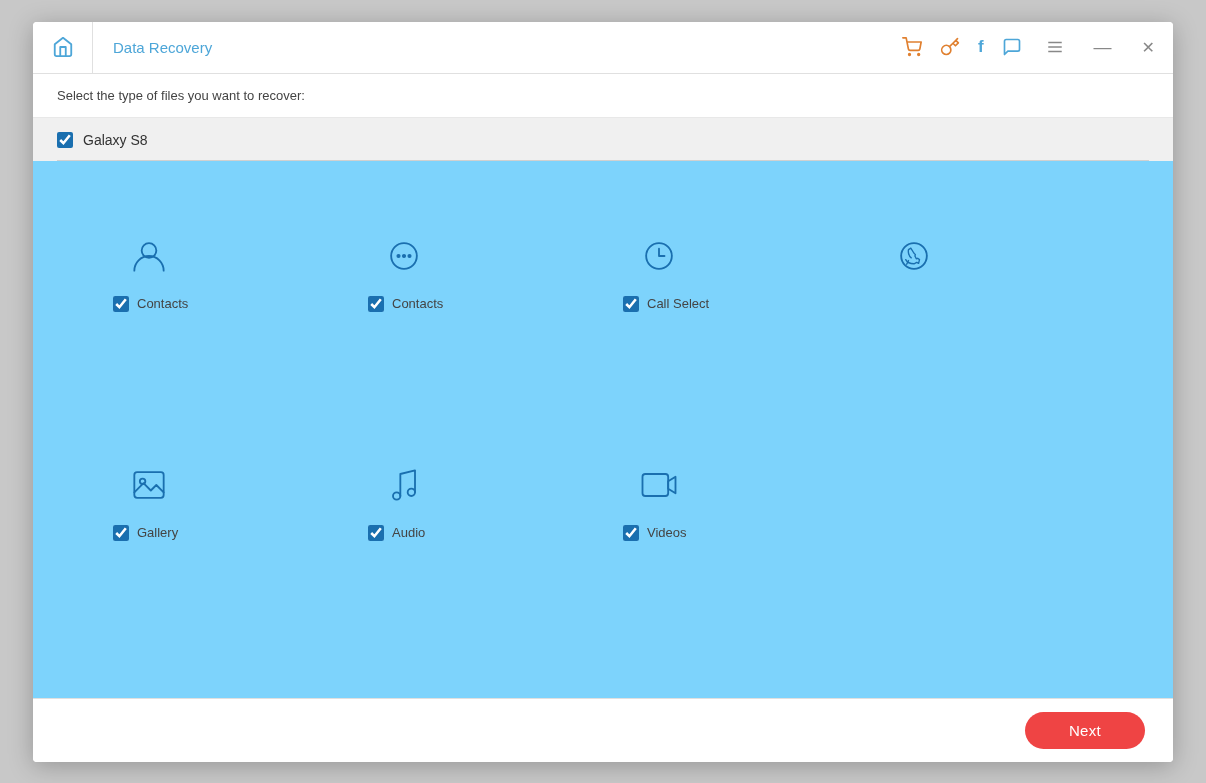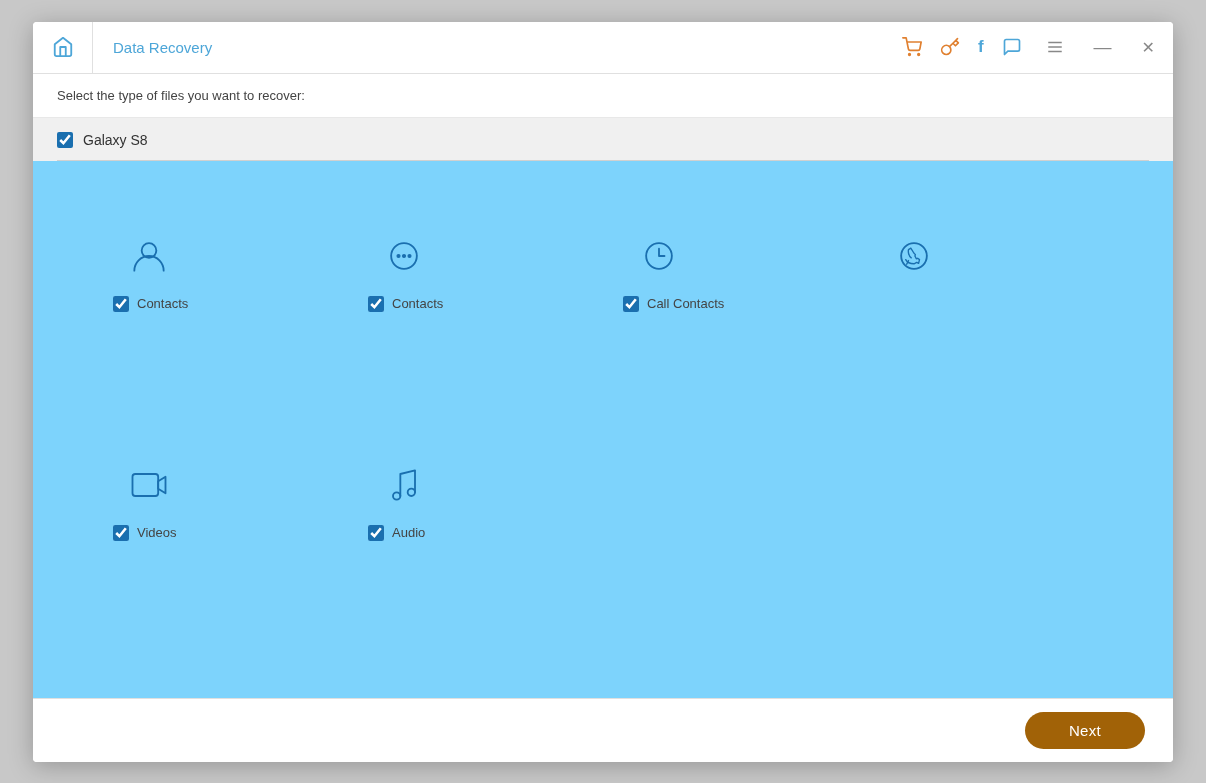--- a/index.html
+++ b/index.html
@@ -165,21 +165,21 @@
       height: 64px;
       background: #fff;
       border-top: 1px solid #e0e0e0;
       display: flex;
       align-items: center;
       justify-content: flex-end;
       padding: 0 28px;
       flex-shrink: 0;
     }
     .next-btn {
-      background: #a16207;
+      background: #ef4444;
       color: #fff;
       border: none;
       border-radius: 24px;
       padding: 10px 44px;
       font-size: 15px;
       cursor: pointer;
       font-weight: 500;
       letter-spacing: 0.3px;
     }
   </style>
@@ -279,59 +279,72 @@
 
       <div class="file-type-item">
         <div class="file-type-icon">
           <svg viewBox="0 0 48 48">
             <circle cx="24" cy="24" r="14" stroke="#1a6faf" stroke-width="2" fill="none"></circle>
             <polyline points="24,16 24,24 30,24" stroke="#1a6faf" stroke-width="2" fill="none" stroke-linecap="round" stroke-linejoin="round"></polyline>
           </svg>
         </div>
         <div class="file-type-checkbox-row">
           <input type="checkbox" class="file-type-checkbox" checked="" style="">
-          <span class="file-type-label">Call Contacts</span>
+          <span class="file-type-label">Call Select</span>
         </div>
       </div>
 
       <div class="file-type-item">
         <div class="file-type-icon">
           <svg viewBox="0 0 48 48">
             <circle cx="24" cy="24" r="14" stroke="#1a6faf" stroke-width="2" fill="none"></circle>
             <path d="M15 28c1 2 3.5 4.5 9 4.5l3-1.5 2 1 1-4-2-1.5-1.5.5-1.5-3 .5-1.5L24 21l-3.5-5.5L18 17c-.5 2 0 7 3 9" stroke="#1a6faf" stroke-width="1.5" fill="none" stroke-linecap="round" stroke-linejoin="round"></path>
             <path d="M16 33l2-4" stroke="#1a6faf" stroke-width="1.5" stroke-linecap="round"></path>
           </svg>
         </div>
       </div>
 
-
-      <div class="file-type-item">
-        <div class="file-type-icon">
-          <svg viewBox="0 0 48 48">
-            <rect x="6" y="12" width="28" height="24" rx="3" stroke="#1a6faf" stroke-width="2" fill="none"></rect>
-            <path d="M34 20l8-5v18l-8-5V20z" stroke="#1a6faf" stroke-width="2" fill="none" stroke-linecap="round" stroke-linejoin="round"></path>
-          </svg>
-        </div>
-        <div class="file-type-checkbox-row">
-          <input type="checkbox" class="file-type-checkbox" checked="" style="">
-          <span class="file-type-label">Videos</span>
+      <div class="file-type-item">
+        <div class="file-type-icon">
+          <svg viewBox="0 0 48 48">
+            <rect x="8" y="10" width="32" height="28" rx="3" stroke="#1a6faf" stroke-width="2" fill="none"></rect>
+            <path d="M8 32l10-10 8 8 6-6 8 8" stroke="#1a6faf" stroke-width="2" fill="none" stroke-linecap="round" stroke-linejoin="round"></path>
+            <circle cx="17" cy="20" r="3" stroke="#1a6faf" stroke-width="2" fill="none"></circle>
+          </svg>
+        </div>
+        <div class="file-type-checkbox-row">
+          <input type="checkbox" class="file-type-checkbox" checked="" style="">
+          <span class="file-type-label">Gallery</span>
         </div>
       </div>
 
       <div class="file-type-item">
         <div class="file-type-icon">
           <svg viewBox="0 0 48 48">
             <path d="M20 36V12l16-4v24" stroke="#1a6faf" stroke-width="2" fill="none" stroke-linecap="round" stroke-linejoin="round"></path>
             <circle cx="16" cy="36" r="4" stroke="#1a6faf" stroke-width="2" fill="none"></circle>
             <circle cx="32" cy="32" r="4" stroke="#1a6faf" stroke-width="2" fill="none"></circle>
           </svg>
         </div>
         <div class="file-type-checkbox-row">
           <input type="checkbox" class="file-type-checkbox" checked="" style="">
           <span class="file-type-label">Audio</span>
+        </div>
+      </div>
+
+      <div class="file-type-item">
+        <div class="file-type-icon">
+          <svg viewBox="0 0 48 48">
+            <rect x="6" y="12" width="28" height="24" rx="3" stroke="#1a6faf" stroke-width="2" fill="none"></rect>
+            <path d="M34 20l8-5v18l-8-5V20z" stroke="#1a6faf" stroke-width="2" fill="none" stroke-linecap="round" stroke-linejoin="round"></path>
+          </svg>
+        </div>
+        <div class="file-type-checkbox-row">
+          <input type="checkbox" class="file-type-checkbox" checked="" style="">
+          <span class="file-type-label">Videos</span>
         </div>
       </div>
 
 
     </div>
   </div>
 
   <div class="footer">
     <button class="next-btn">Next</button>
   </div>

